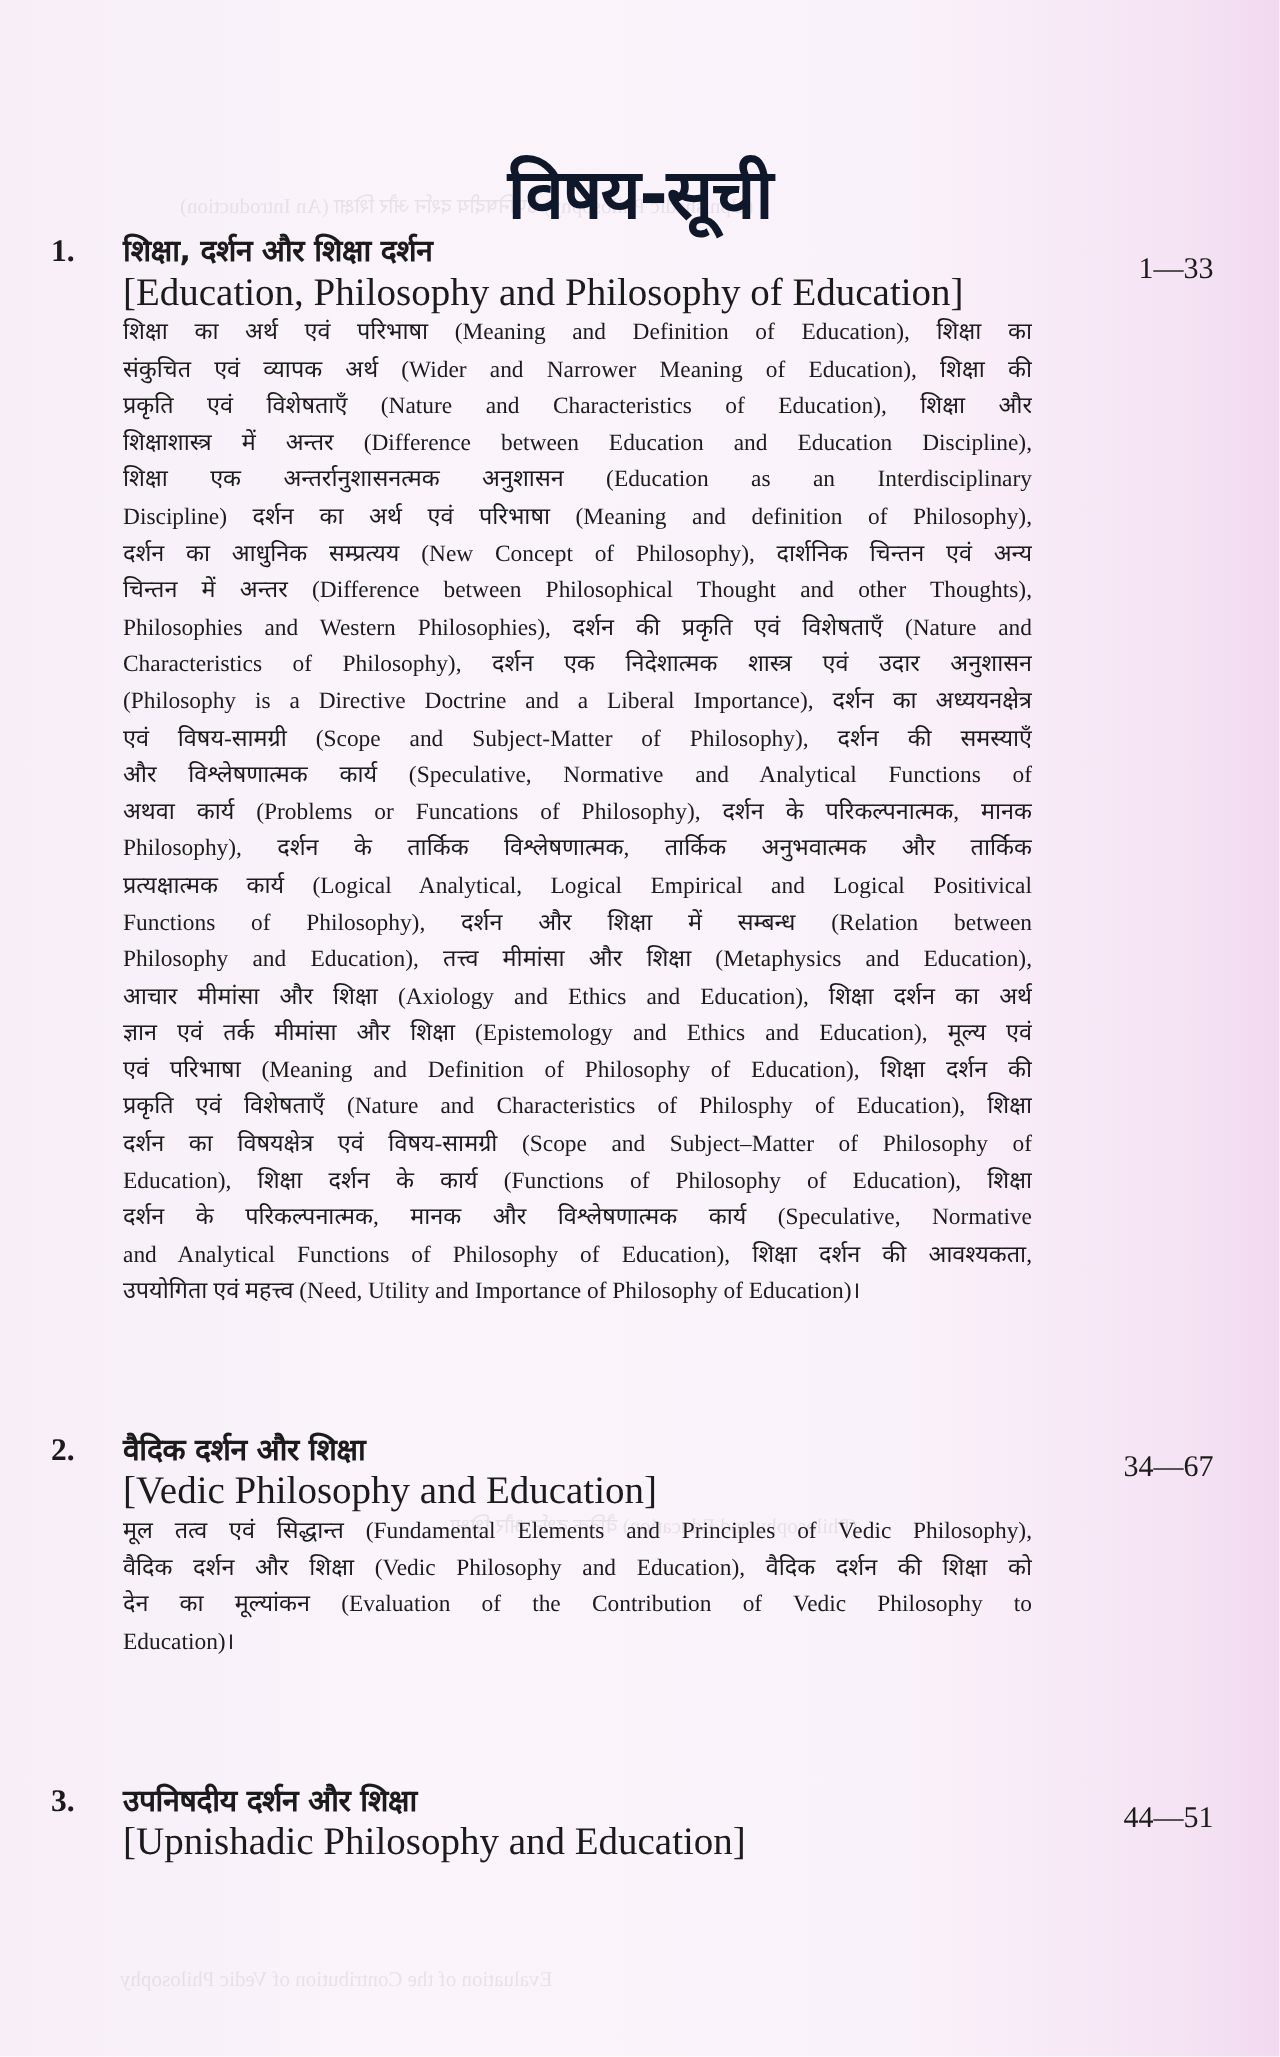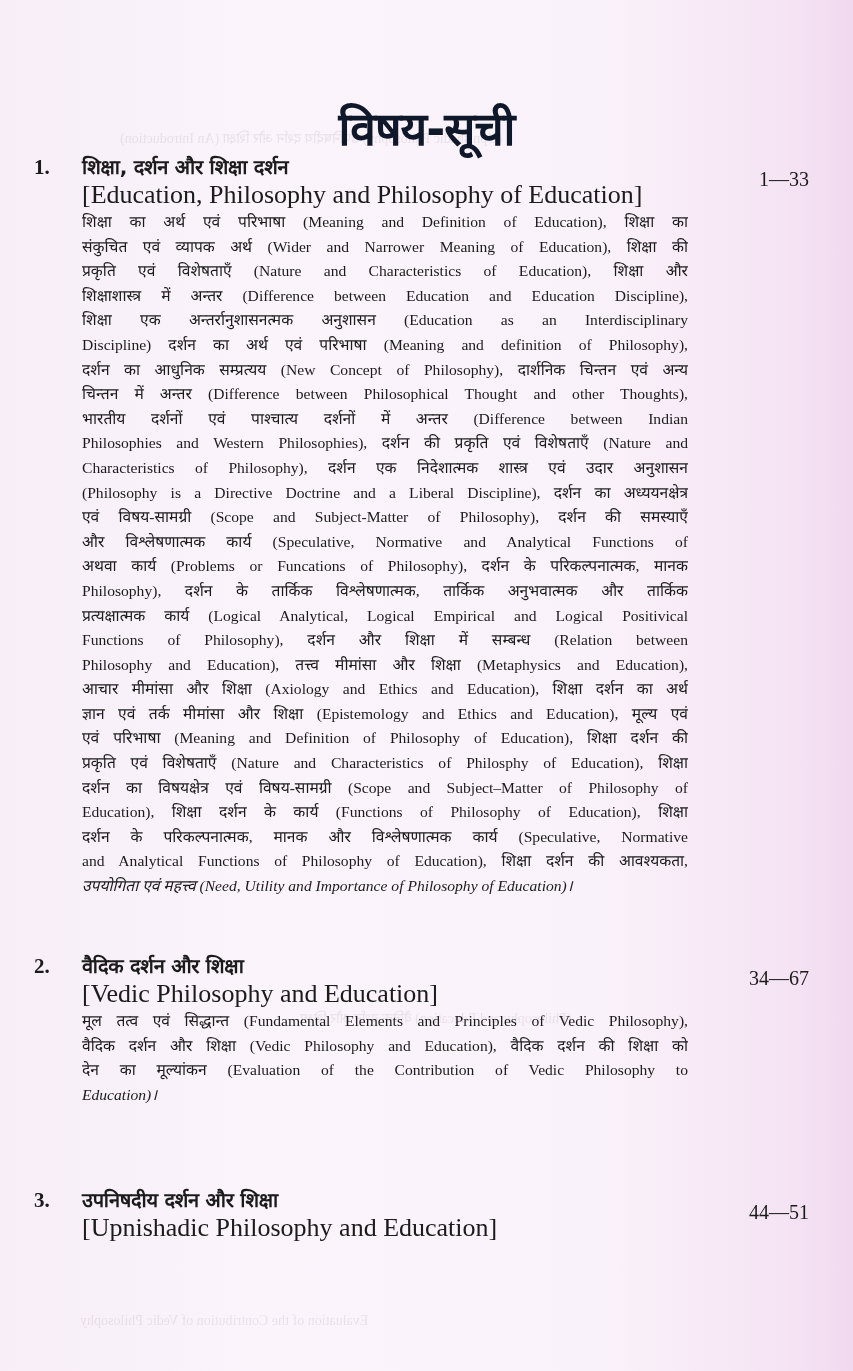--- a/index.html
+++ b/index.html
@@ -88,21 +88,20 @@
     .ch-desc .line {
       display: block;
       white-space: nowrap;
       text-align: justify;
       text-align-last: justify;
       height: 24.6px;
       overflow: hidden;
     }
     .ch-desc .line.last {
       text-align-last: left;
-      font-style: italic;
     }
     .bleed {
       position: absolute;
       color: rgba(80, 60, 90, 0.10);
       font-size: 14px;
       line-height: 22px;
       white-space: nowrap;
       transform: scaleX(-1);
       pointer-events: none;
     }
@@ -125,24 +124,23 @@
     <div class="ch-subtitle">[Education, Philosophy and Philosophy of Education]</div>
     <div class="ch-desc">
       <span class="line">शिक्षा का अर्थ एवं परिभाषा (Meaning and Definition of Education), शिक्षा का</span>
       <span class="line">संकुचित एवं व्यापक अर्थ (Wider and Narrower Meaning of Education), शिक्षा की</span>
       <span class="line">प्रकृति एवं विशेषताएँ (Nature and Characteristics of Education), शिक्षा और</span>
       <span class="line">शिक्षाशास्त्र में अन्तर (Difference between Education and Education Discipline),</span>
       <span class="line">शिक्षा एक अन्तर्रानुशासनत्मक अनुशासन (Education as an Interdisciplinary</span>
       <span class="line">Discipline) दर्शन का अर्थ एवं परिभाषा (Meaning and definition of Philosophy),</span>
       <span class="line">दर्शन का आधुनिक सम्प्रत्यय (New Concept of Philosophy), दार्शनिक चिन्तन एवं अन्य</span>
       <span class="line">चिन्तन में अन्तर (Difference between Philosophical Thought and other Thoughts),</span>
-      <span class="line">भारतीय दर्शनों एवं पाश्चात्य दर्शनों में अन्तर (Difference between Indian</span>
       <span class="line">Philosophies and Western Philosophies), दर्शन की प्रकृति एवं विशेषताएँ (Nature and</span>
       <span class="line">Characteristics of Philosophy), दर्शन एक निदेशात्मक शास्त्र एवं उदार अनुशासन</span>
-      <span class="line">(Philosophy is a Directive Doctrine and a Liberal Discipline), दर्शन का अध्ययनक्षेत्र</span>
+      <span class="line">(Philosophy is a Directive Doctrine and a Liberal Importance), दर्शन का अध्ययनक्षेत्र</span>
       <span class="line">एवं विषय-सामग्री (Scope and Subject-Matter of Philosophy), दर्शन की समस्याएँ</span>
       <span class="line">और विश्लेषणात्मक कार्य (Speculative, Normative and Analytical Functions of</span>
       <span class="line">अथवा कार्य (Problems or Funcations of Philosophy), दर्शन के परिकल्पनात्मक, मानक</span>
       <span class="line">Philosophy), दर्शन के तार्किक विश्लेषणात्मक, तार्किक अनुभवात्मक और तार्किक</span>
       <span class="line">प्रत्यक्षात्मक कार्य (Logical Analytical, Logical Empirical and Logical Positivical</span>
       <span class="line">Functions of Philosophy), दर्शन और शिक्षा में सम्बन्ध (Relation between</span>
       <span class="line">Philosophy and Education), तत्त्व मीमांसा और शिक्षा (Metaphysics and Education),</span>
       <span class="line">आचार मीमांसा और शिक्षा (Axiology and Ethics and Education), शिक्षा दर्शन का अर्थ</span>
       <span class="line">ज्ञान एवं तर्क मीमांसा और शिक्षा (Epistemology and Ethics and Education), मूल्य एवं</span>
       <span class="line">एवं परिभाषा (Meaning and Definition of Philosophy of Education), शिक्षा दर्शन की</span>

